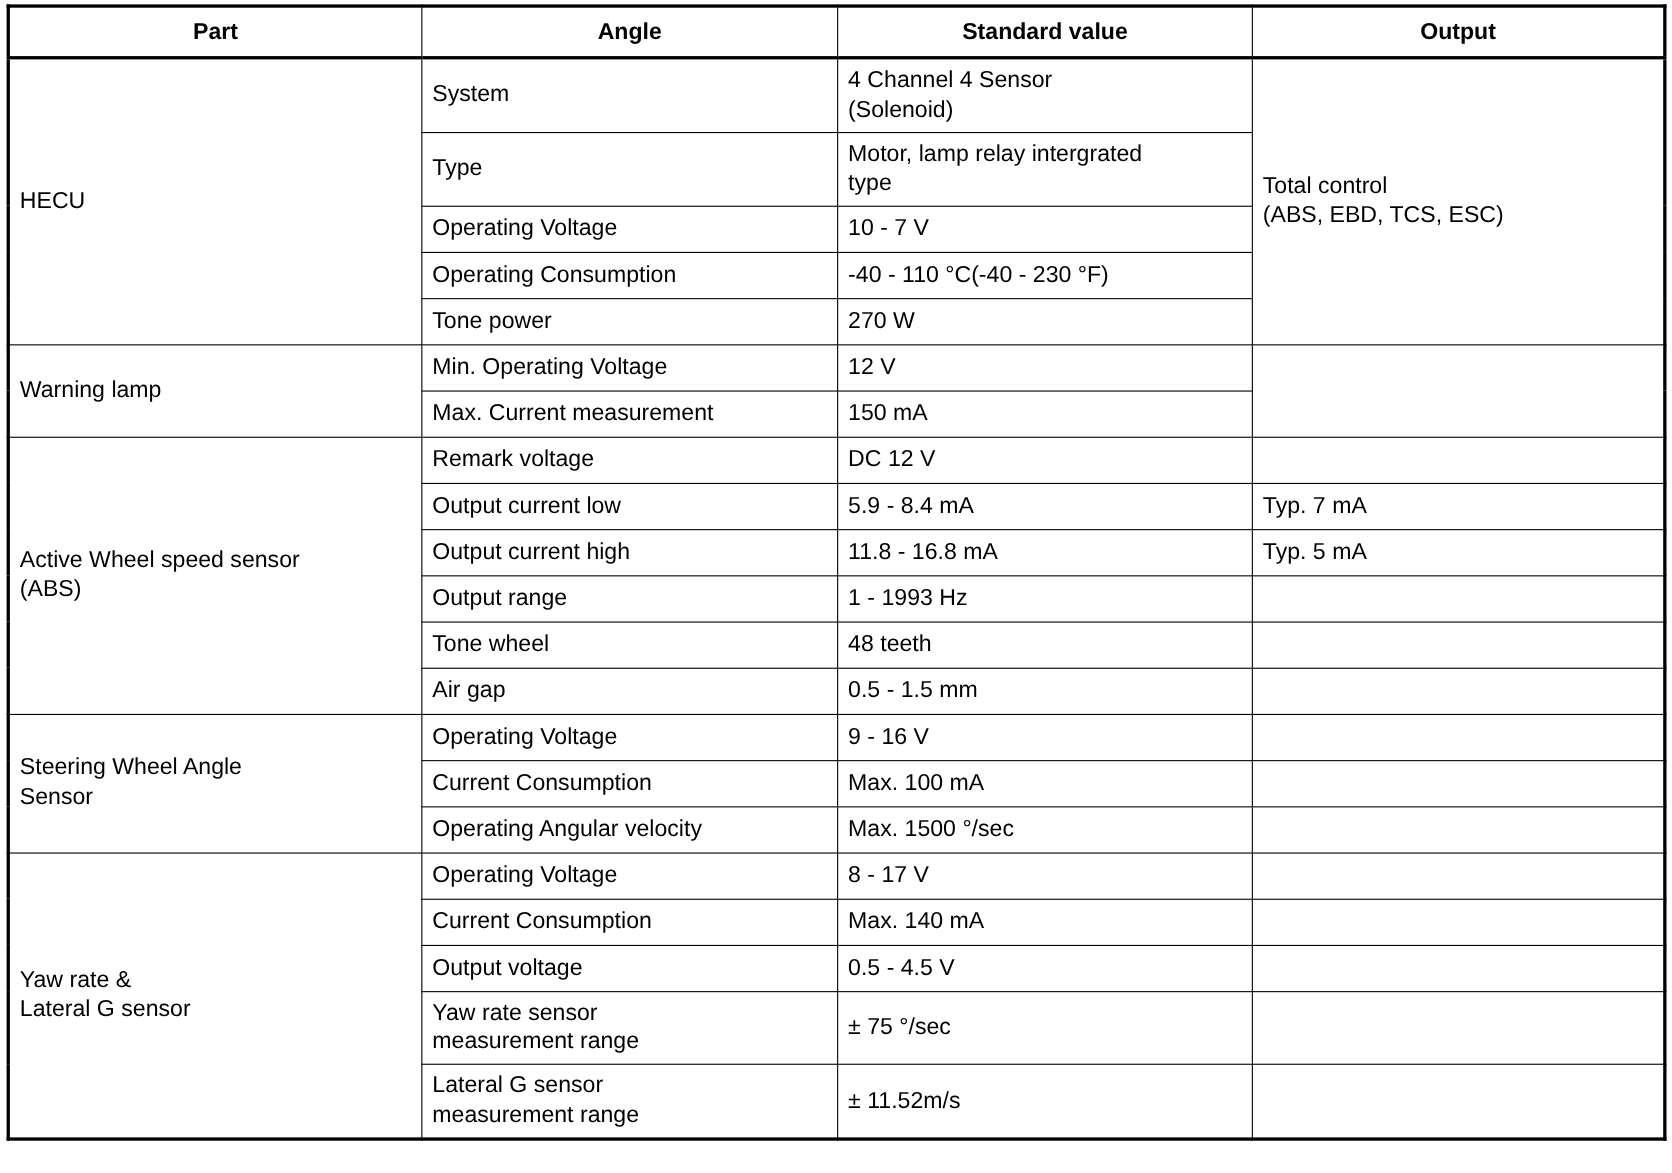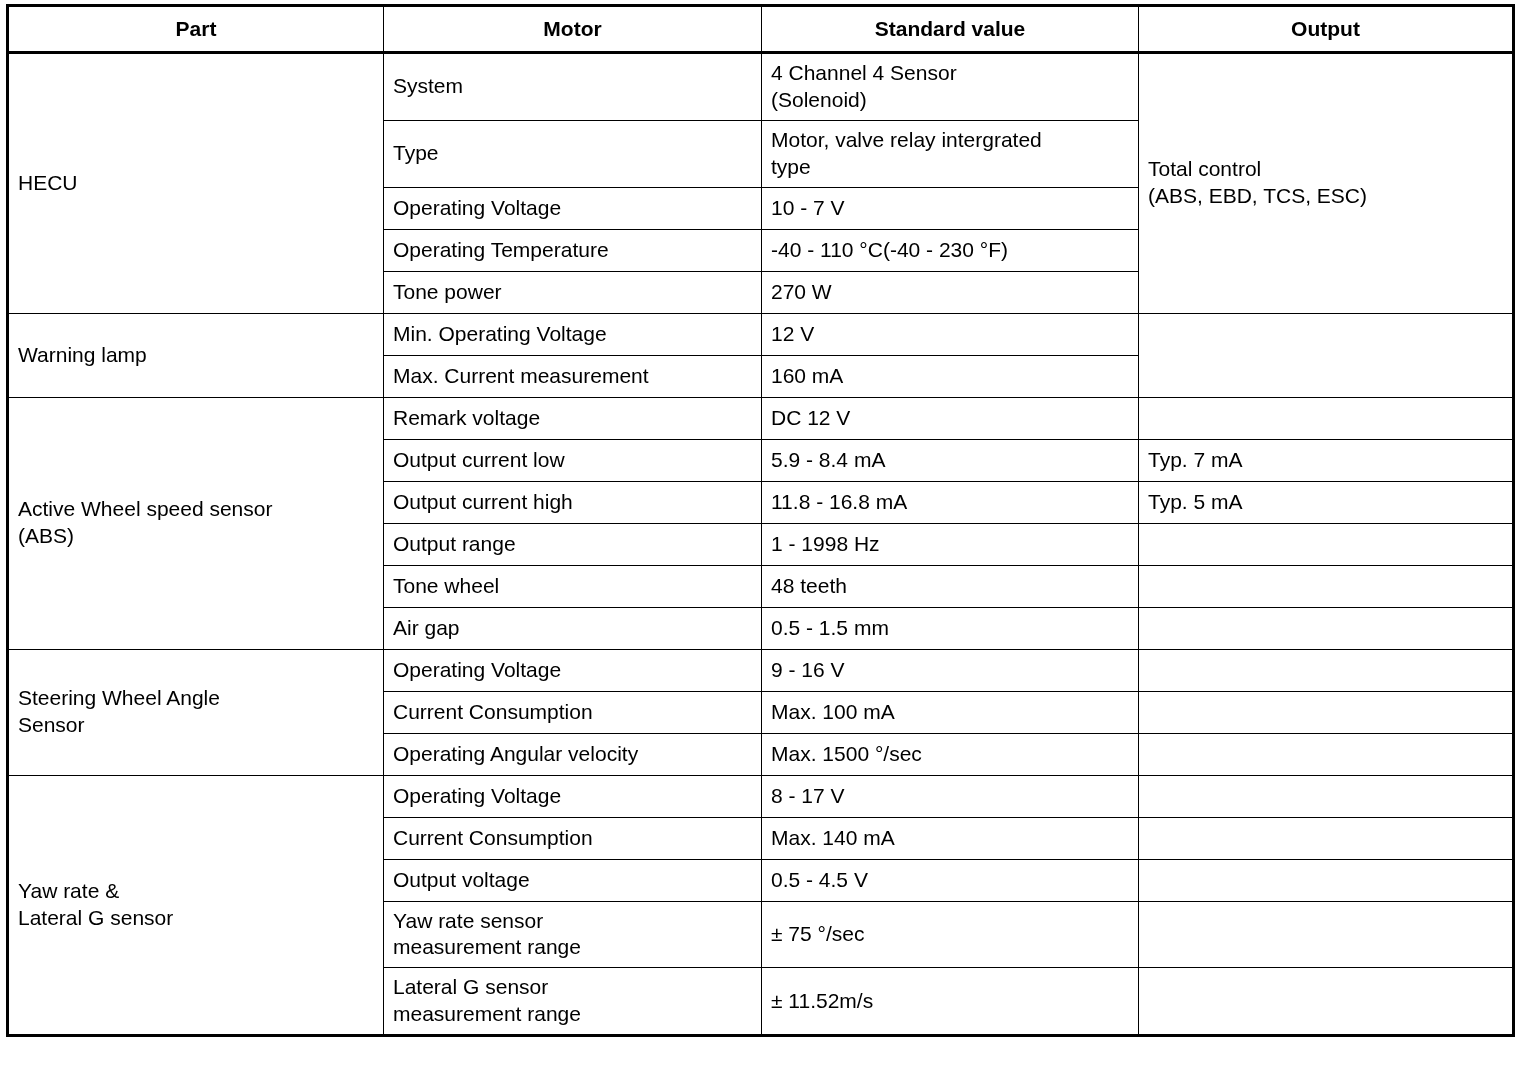--- a/index.html
+++ b/index.html
@@ -67,81 +67,81 @@
   <table class="spec">
     <colgroup>
       <col class="c-part">
       <col class="c-item">
       <col class="c-std">
       <col class="c-remark">
     </colgroup>
     <thead>
       <tr>
         <th>Part</th>
-        <th>Motor</th>
+        <th>Angle</th>
         <th>Standard value</th>
         <th>Output</th>
       </tr>
     </thead>
     <tbody id="spec-body">
         <tr class="row row-tall">
           <td class="part-cell nowrap group-end" rowspan="5">HECU</td>
           <td class="nowrap">System</td>
           <td class="nowrap">4 Channel 4 Sensor
 (Solenoid)</td>
           <td class="nowrap group-end" rowspan="5">Total control
 (ABS, EBD, TCS, ESC)</td>
         </tr>
         <tr class="row row-tall">
           <td class="nowrap">Type</td>
-          <td class="nowrap">Motor, valve relay intergrated
+          <td class="nowrap">Motor, lamp relay intergrated
 type</td>
         </tr>
         <tr class="row">
           <td class="nowrap">Operating Voltage</td>
           <td class="nowrap">10 - 7 V</td>
         </tr>
         <tr class="row">
-          <td class="nowrap">Operating Temperature</td>
+          <td class="nowrap">Operating Consumption</td>
           <td class="nowrap">-40 - 110 °C(-40 - 230 °F)</td>
         </tr>
         <tr class="row">
           <td class="nowrap group-end">Tone power</td>
           <td class="nowrap group-end">270 W</td>
         </tr>
         <tr class="row">
           <td class="part-cell nowrap group-end" rowspan="2">Warning lamp</td>
           <td class="nowrap">Min. Operating Voltage</td>
           <td class="nowrap">12 V</td>
           <td class="nowrap group-end" rowspan="2"></td>
         </tr>
         <tr class="row">
           <td class="nowrap group-end">Max. Current measurement</td>
-          <td class="nowrap group-end">160 mA</td>
+          <td class="nowrap group-end">150 mA</td>
         </tr>
         <tr class="row">
           <td class="part-cell nowrap group-end" rowspan="6">Active Wheel speed sensor
 (ABS)</td>
           <td class="nowrap">Remark voltage</td>
           <td class="nowrap">DC 12 V</td>
           <td class="nowrap"></td>
         </tr>
         <tr class="row">
           <td class="nowrap">Output current low</td>
           <td class="nowrap">5.9 - 8.4 mA</td>
           <td class="nowrap">Typ. 7 mA</td>
         </tr>
         <tr class="row">
           <td class="nowrap">Output current high</td>
           <td class="nowrap">11.8 - 16.8 mA</td>
           <td class="nowrap">Typ. 5 mA</td>
         </tr>
         <tr class="row">
           <td class="nowrap">Output range</td>
-          <td class="nowrap">1 - 1998 Hz</td>
+          <td class="nowrap">1 - 1993 Hz</td>
           <td class="nowrap"></td>
         </tr>
         <tr class="row">
           <td class="nowrap">Tone wheel</td>
           <td class="nowrap">48 teeth</td>
           <td class="nowrap"></td>
         </tr>
         <tr class="row">
           <td class="nowrap group-end">Air gap</td>
           <td class="nowrap group-end">0.5 - 1.5 mm</td>

